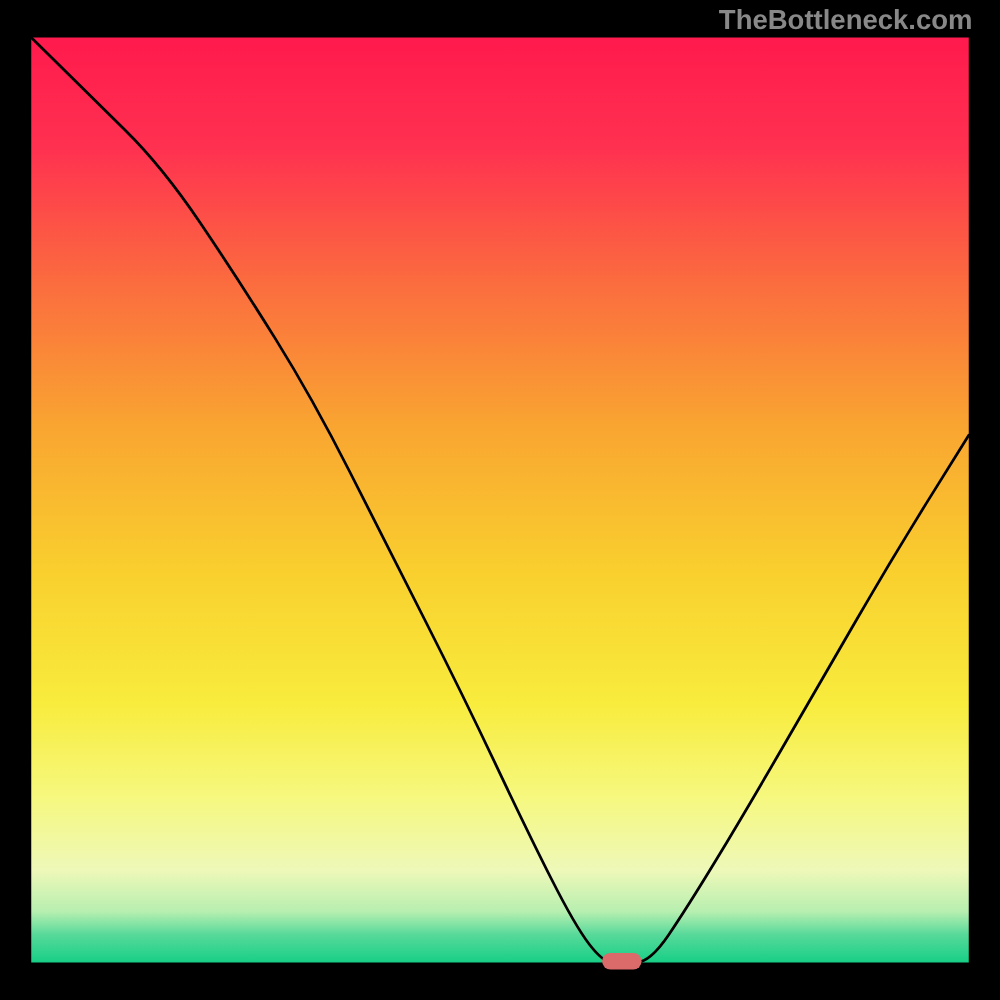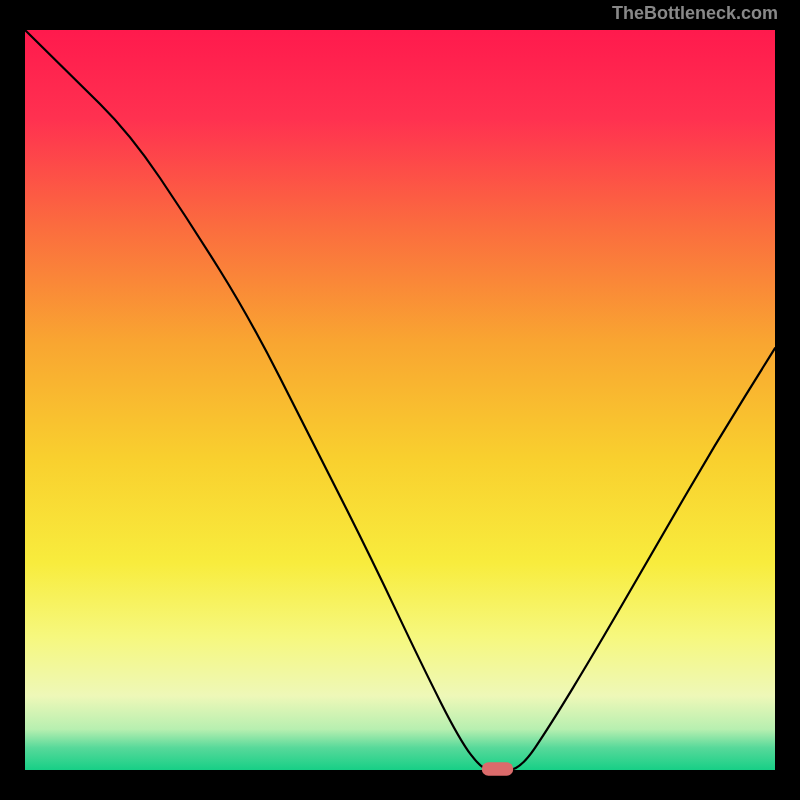--- a/index.html
+++ b/index.html
@@ -14,21 +14,21 @@
     position: relative;
     width: 800px;
     height: 800px;
     background: #000;
   }
   .watermark {
     position: absolute;
     top: 3px;
     right: 22px;
     font-family: Arial, Helvetica, sans-serif;
-    font-size: 18px;
+    font-size: 22px;
     font-weight: 600;
     color: #888;
   }
   svg {
     position: absolute;
     top: 0;
     left: 0;
   }
   .curve {
     fill: none;

